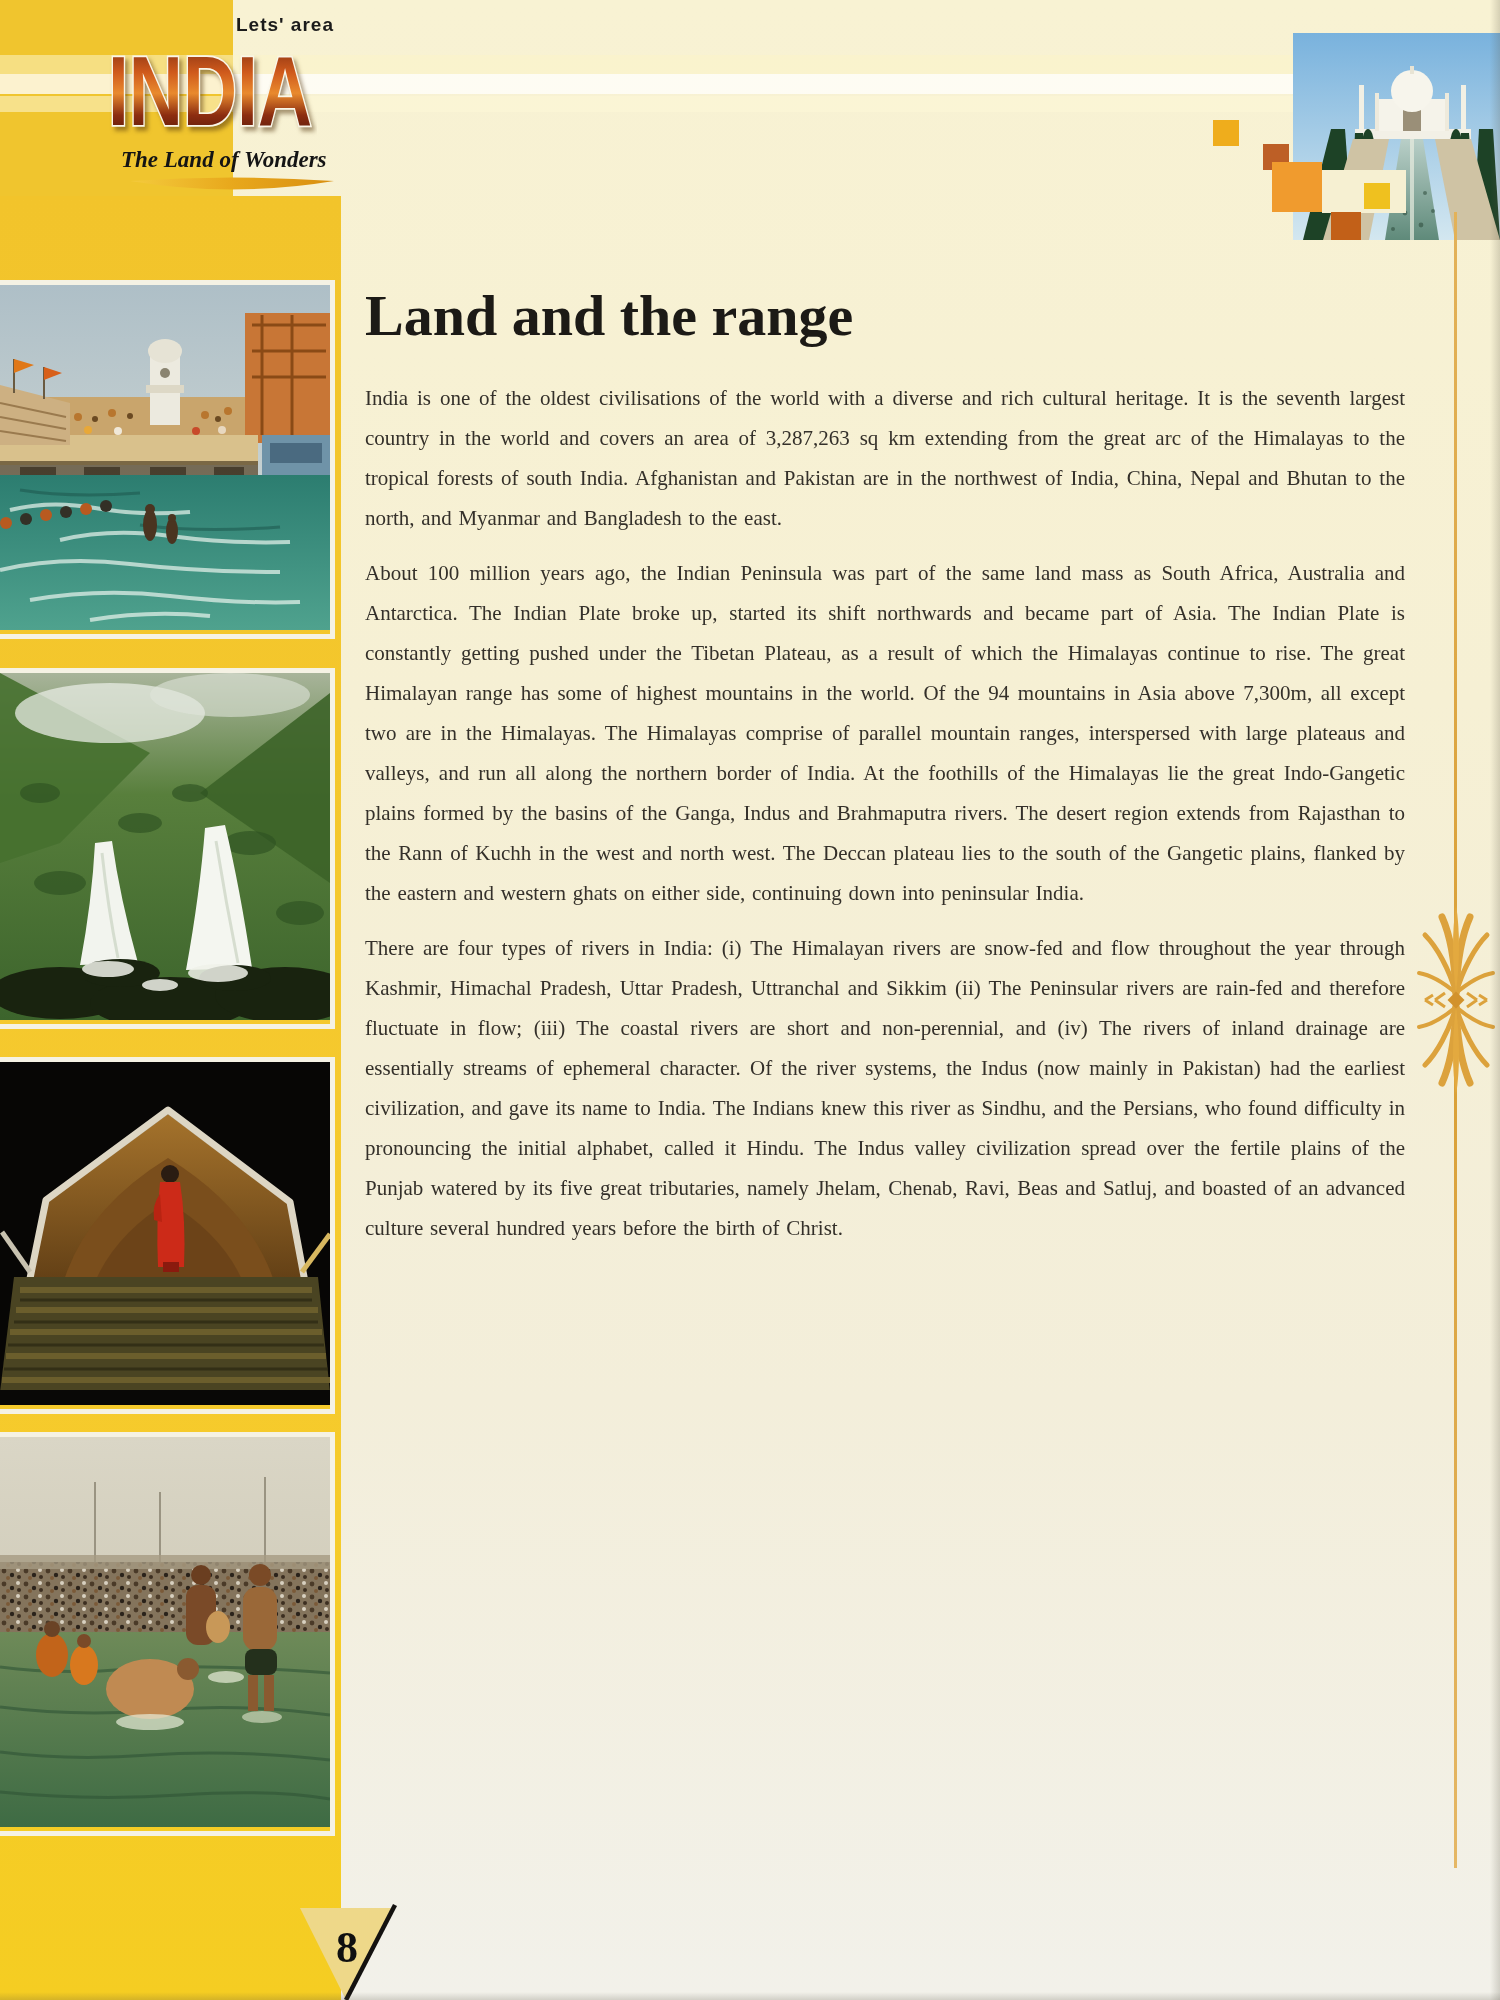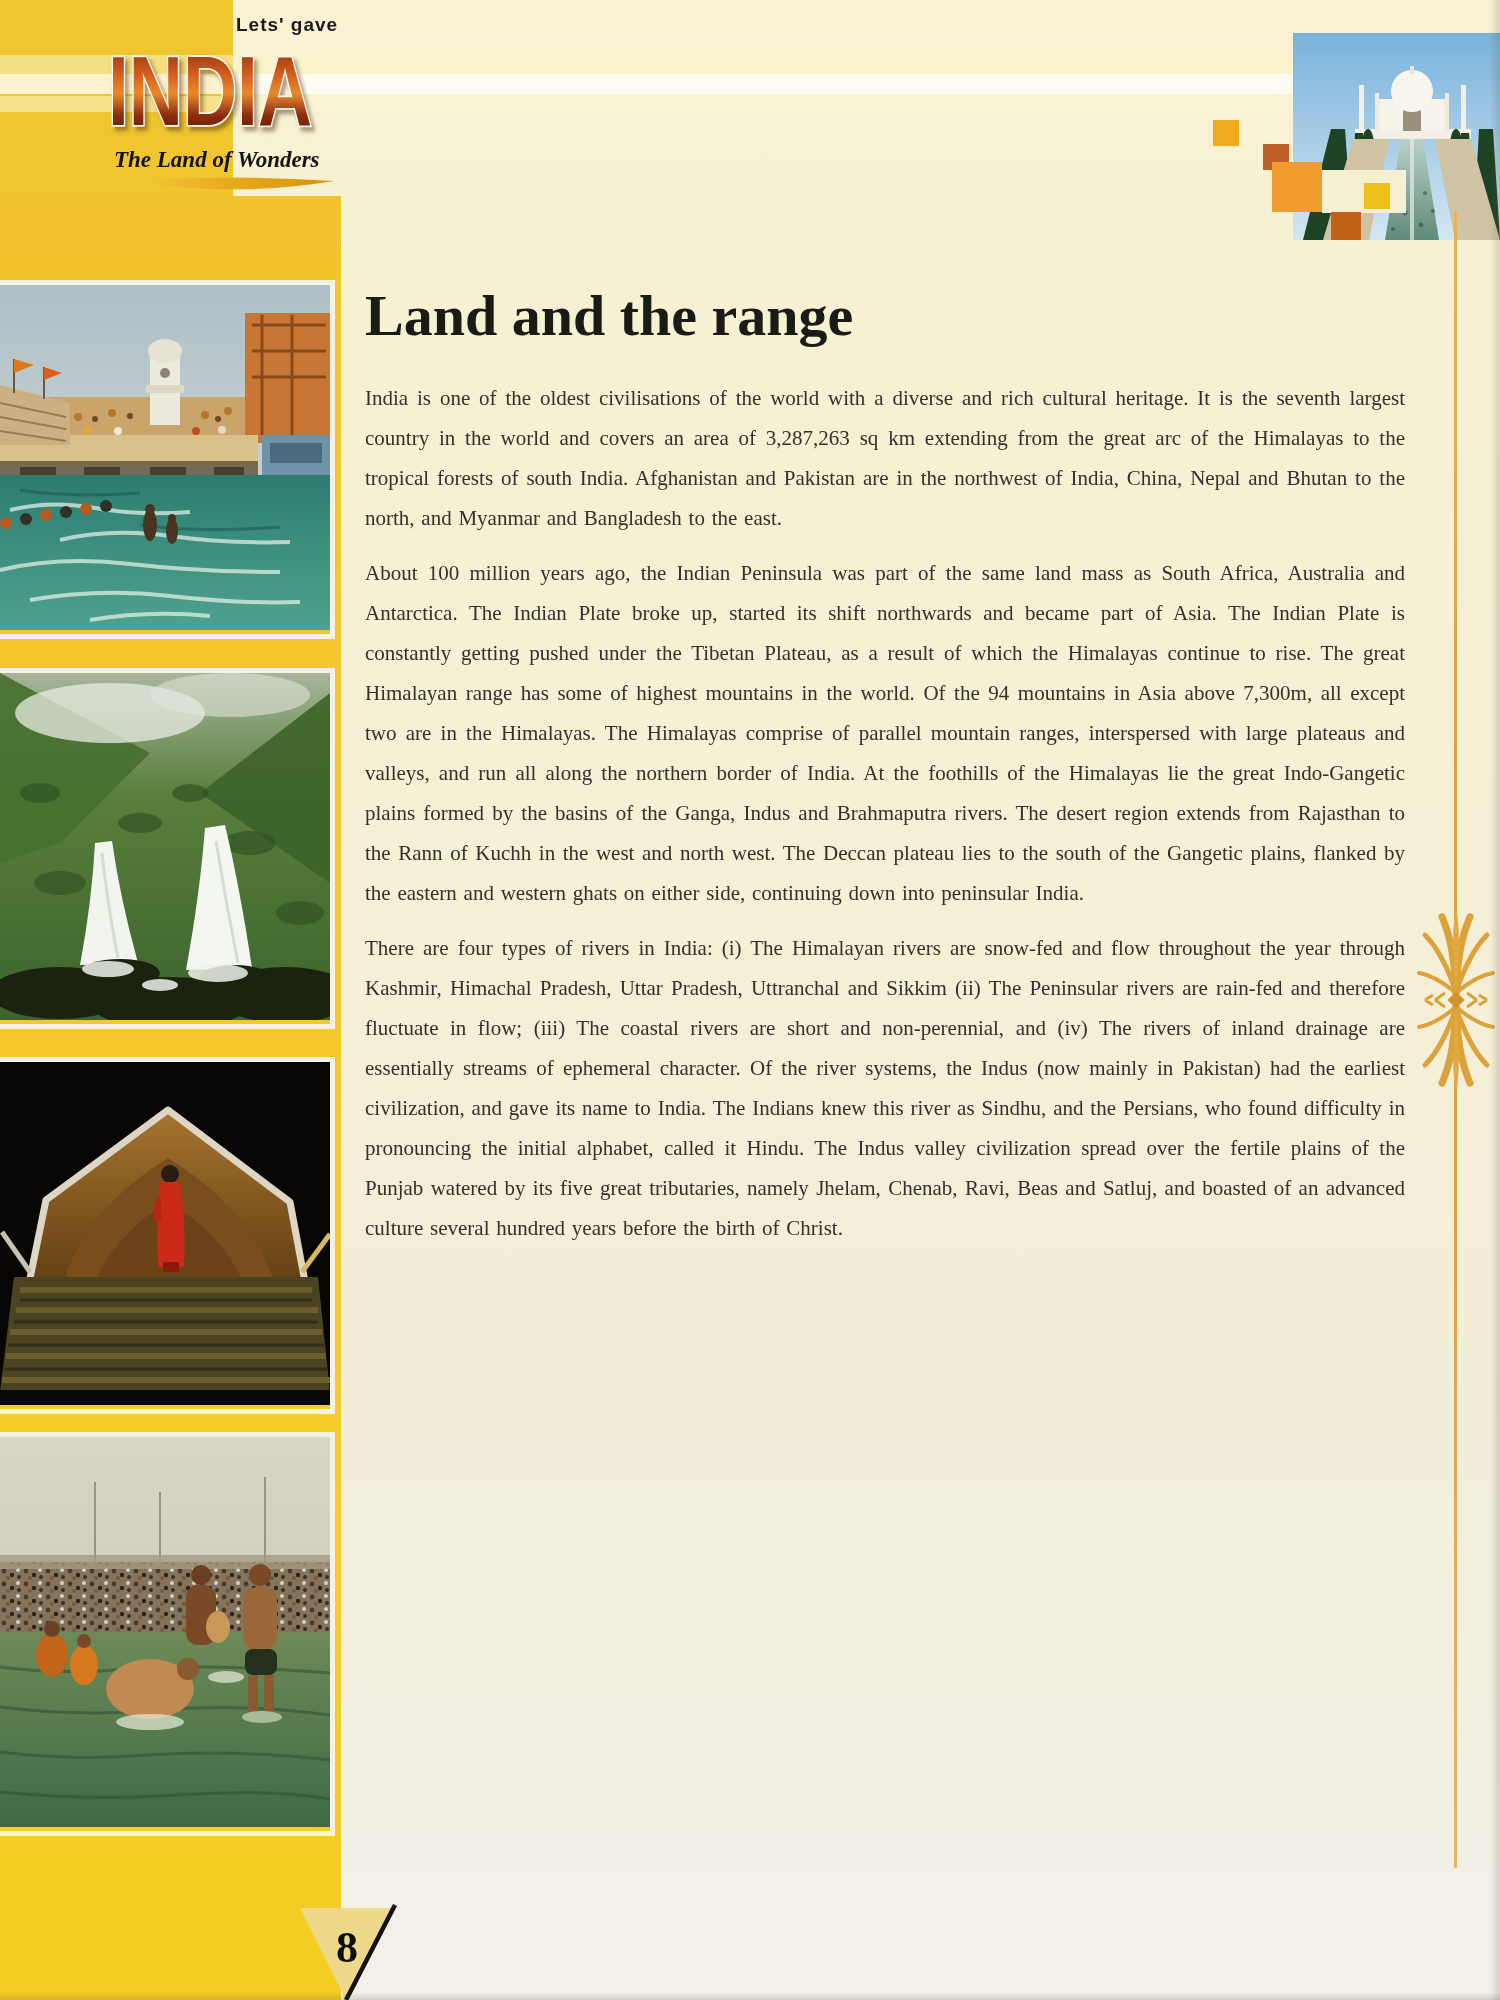--- a/index.html
+++ b/index.html
@@ -10,21 +10,21 @@
   
   .top-yellow{left:0;top:0;width:233px;height:196px;background:#f0c52e;}
   .sidebar{left:0;top:196px;width:341px;height:1804px;background:linear-gradient(180deg,#f2c42b,#f6ca2e 60%,#f5cd22 100%);}
   
   .stripe1{left:0;top:55px;width:1500px;height:19px;background:rgba(252,244,200,.55);}
   .stripe2{left:0;top:74px;width:1500px;height:20px;background:rgba(255,255,252,.78);}
   .stripe3{left:0;top:96px;width:1500px;height:16px;background:rgba(253,247,215,.55);}
   
   .lets-know{left:236px;top:14px;font-family:"Liberation Sans",sans-serif;font-size:19px;font-weight:bold;color:#1b1b1b;letter-spacing:1px;}
   .india-logo{left:103px;top:36px;text-align:center;}
-  .wonders{left:114px;top:147px;width:200px;text-align:center;font-family:"Liberation Serif",serif;font-style:italic;font-weight:bold;font-size:23px;color:#141414;white-space:nowrap;}
+  .wonders{left:121px;top:147px;width:200px;text-align:center;font-family:"Liberation Serif",serif;font-style:italic;font-weight:bold;font-size:23px;color:#141414;white-space:nowrap;}
   .swoosh{left:128px;top:177px;}
   
   .article{left:365px;top:280px;width:1052px;color:#34302a;}
   .article h1{margin:0 0 26px 0;font-size:58px;line-height:72px;font-weight:bold;color:#1c1a16;font-family:"Liberation Serif",serif;letter-spacing:0px;}
   .article p{margin:0 12px 15px 0;font-size:21px;line-height:40px;text-align:justify;word-spacing:1.5px;}
   
   .photo{left:0;border-top:5px solid #f5f2e4;border-right:5px solid #f5f2e4;border-bottom:5px solid #f5f2e4;box-sizing:content-box;}
   
   .gold-line{left:1454px;top:212px;width:3px;height:1656px;background:linear-gradient(180deg,#e3b259,#d99f35 50%,#e5b765);}
   .ornament{left:1411px;top:865px;}
@@ -40,21 +40,21 @@
 
 <div class="page">
 
   <div class="abs top-yellow"></div>
   <div class="abs sidebar"></div>
 
   <div class="abs stripe1"></div>
   <div class="abs stripe2"></div>
   <div class="abs stripe3"></div>
 
-  <div class="abs lets-know">Lets' gave</div>
+  <div class="abs lets-know">Lets' area</div>
   <div class="abs india-logo">
     <svg width="214" height="112" viewBox="0 0 214 112">
       <defs>
         <linearGradient id="ig" x1="0" y1="0" x2="0" y2="1">
           <stop offset="0" stop-color="#6e2410"></stop>
           <stop offset="0.33" stop-color="#cf5a1c"></stop>
           <stop offset="0.52" stop-color="#e98a2e"></stop>
           <stop offset="0.72" stop-color="#8c2d10"></stop>
           <stop offset="1" stop-color="#3f1108"></stop>
         </linearGradient>

